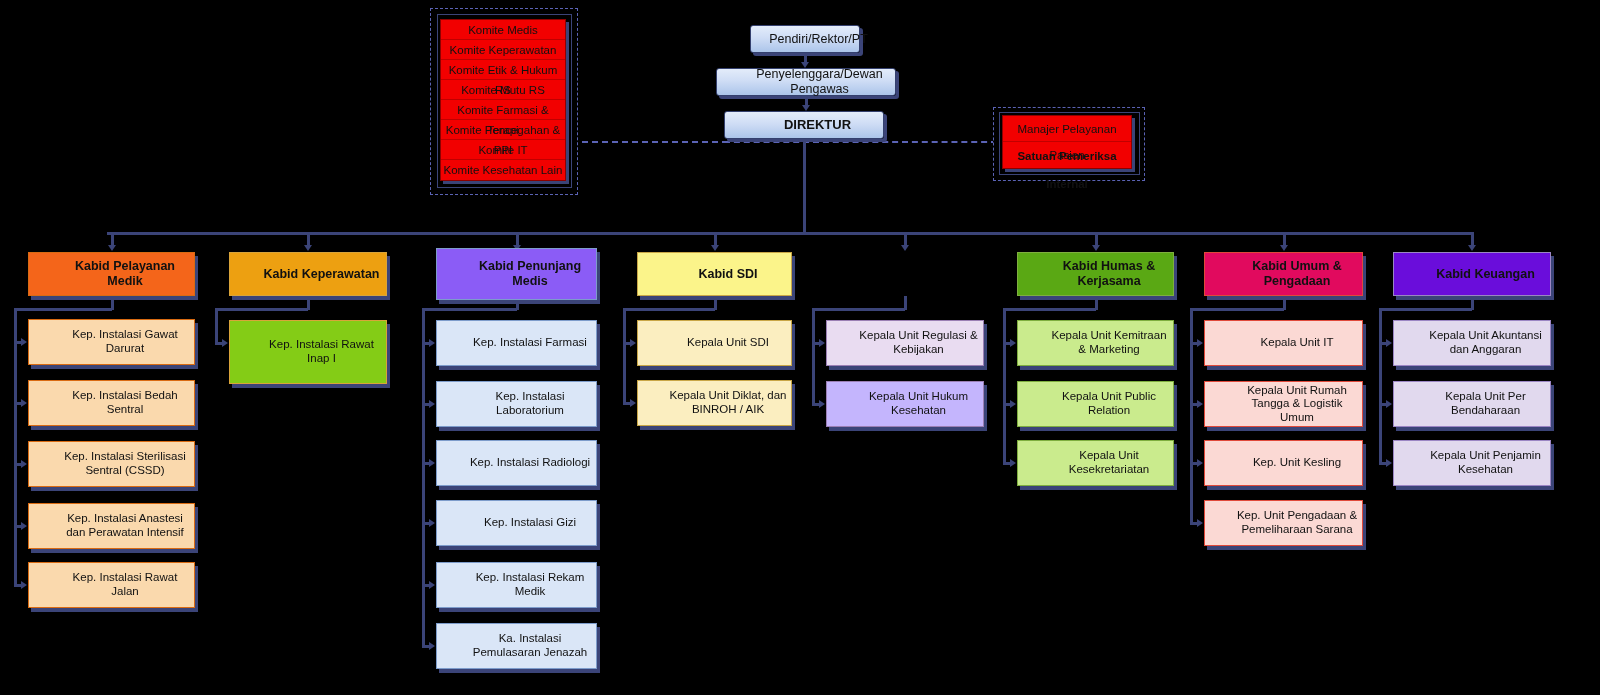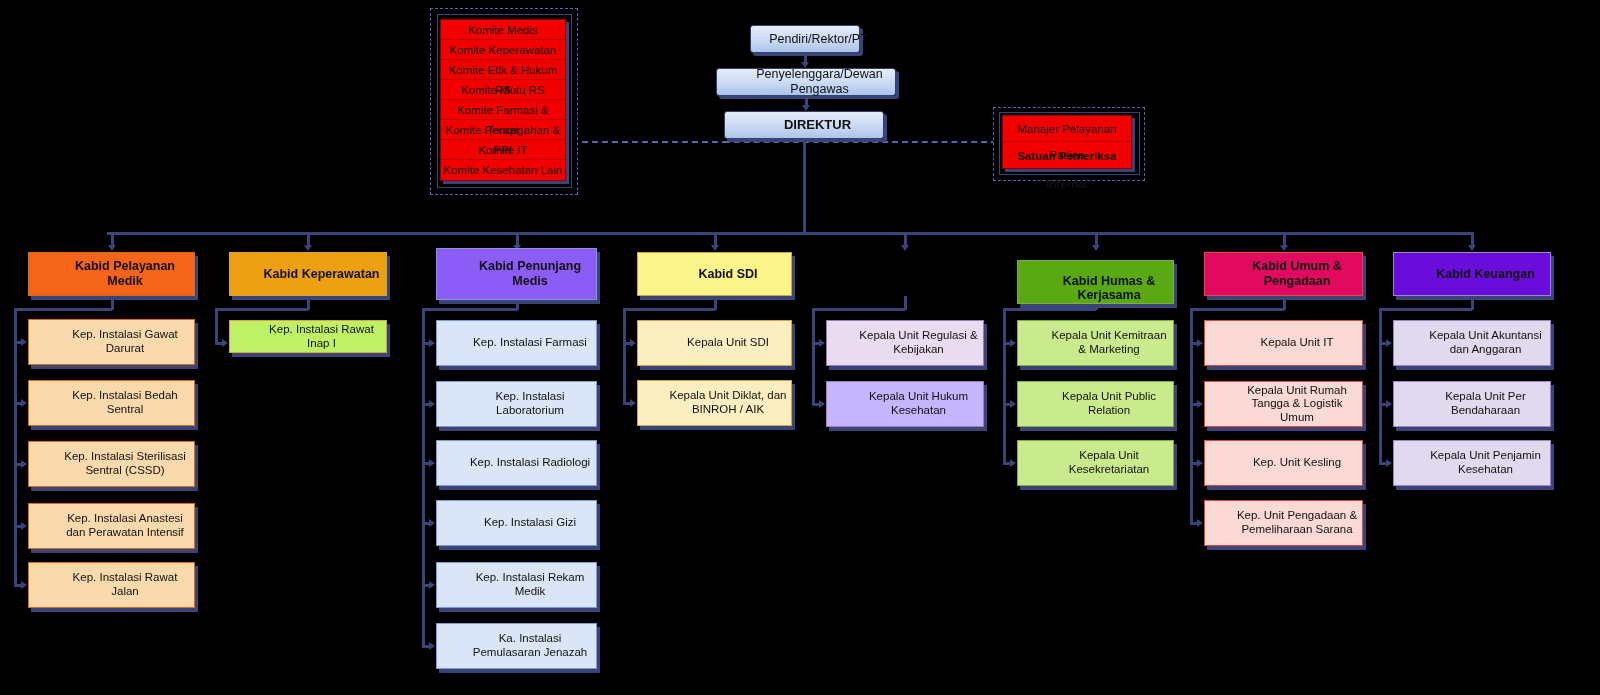--- a/index.html
+++ b/index.html
@@ -175,21 +175,21 @@
     <div class="conn v" style="left: 307px; top: 232px; width: 3px; height: 14px;"></div>
     <div class="arrow down" style="left: 304px; top: 245px;"></div>
     <div class="box dept" style="left:229px;top:252px;width:158px;height:44px;background:#eda011;border-color:#d9a43a;">
       <span>Kabid Keperawatan</span>
     </div>
     <div class="conn v" style="left: 307px; top: 296px; width: 3px; height: 14px;"></div>
     <div class="conn h" style="left: 215px; top: 308px; width: 93px; height: 3px;"></div>
     <div class="conn v" style="left: 215px; top: 308px; width: 3px; height: 37px;"></div>
     <div class="conn h" style="left: 215px; top: 342px; width: 8px; height: 3px;"></div>
     <div class="arrow right" style="left: 222px; top: 339px;"></div>
-    <div class="box leaf" style="left:229px;top:320px;width:158px;height:33px;background:#bef264;border-color:#d9a43a;">
+    <div class="box leaf" style="left:229px;top:320px;width:158px;height:64px;background:#84cc16;border-color:#d9a43a;">
       <span>Kep. Instalasi Rawat Inap I</span>
     </div>
     <div class="conn v" style="left: 515.5px; top: 232px; width: 3px; height: 14px;"></div>
     <div class="arrow down" style="left: 512.5px; top: 245px;"></div>
     <div class="box dept" style="left:436px;top:248px;width:161px;height:52px;background:#8b5cf6;border-color:#7d9ccb;">
       <span>Kabid Penunjang Medis</span>
     </div>
     <div class="conn v" style="left: 515.5px; top: 296px; width: 3px; height: 14px;"></div>
     <div class="conn h" style="left: 422px; top: 308px; width: 94.5px; height: 3px;"></div>
     <div class="conn v" style="left: 422px; top: 308px; width: 3px; height: 340px;"></div>
@@ -251,21 +251,21 @@
     <div class="box leaf" style="left:826px;top:320px;width:158px;height:46px;background:#e9dcf1;border-color:#9b7fb4;">
       <span>Kepala Unit Regulasi &amp; Kebijakan</span>
     </div>
     <div class="conn h" style="left: 812px; top: 403px; width: 8px; height: 3px;"></div>
     <div class="arrow right" style="left: 819px; top: 400px;"></div>
     <div class="box leaf" style="left:826px;top:381px;width:158px;height:46px;background:#c4b5fd;border-color:#9b7fb4;">
       <span>Kepala Unit Hukum Kesehatan</span>
     </div>
     <div class="conn v" style="left: 1094.5px; top: 232px; width: 3px; height: 14px;"></div>
     <div class="arrow down" style="left: 1091.5px; top: 245px;"></div>
-    <div class="box dept" style="left:1017px;top:260px;width:157px;height:44px;background:#5aa814;border-color:#7fae3f;align-items:flex-end;">
+    <div class="box dept" style="left:1017px;top:252px;width:157px;height:44px;background:#5aa814;border-color:#7fae3f;">
       <span>Kabid Humas &amp; Kerjasama</span>
     </div>
     <div class="conn v" style="left: 1094.5px; top: 296px; width: 3px; height: 14px;"></div>
     <div class="conn h" style="left: 1003px; top: 308px; width: 92.5px; height: 3px;"></div>
     <div class="conn v" style="left: 1003px; top: 308px; width: 3px; height: 157px;"></div>
     <div class="conn h" style="left: 1003px; top: 342px; width: 8px; height: 3px;"></div>
     <div class="arrow right" style="left: 1010px; top: 339px;"></div>
     <div class="box leaf" style="left:1017px;top:320px;width:157px;height:46px;background:#caeb8d;border-color:#7fae3f;">
       <span>Kepala Unit Kemitraan &amp; Marketing</span>
     </div>

